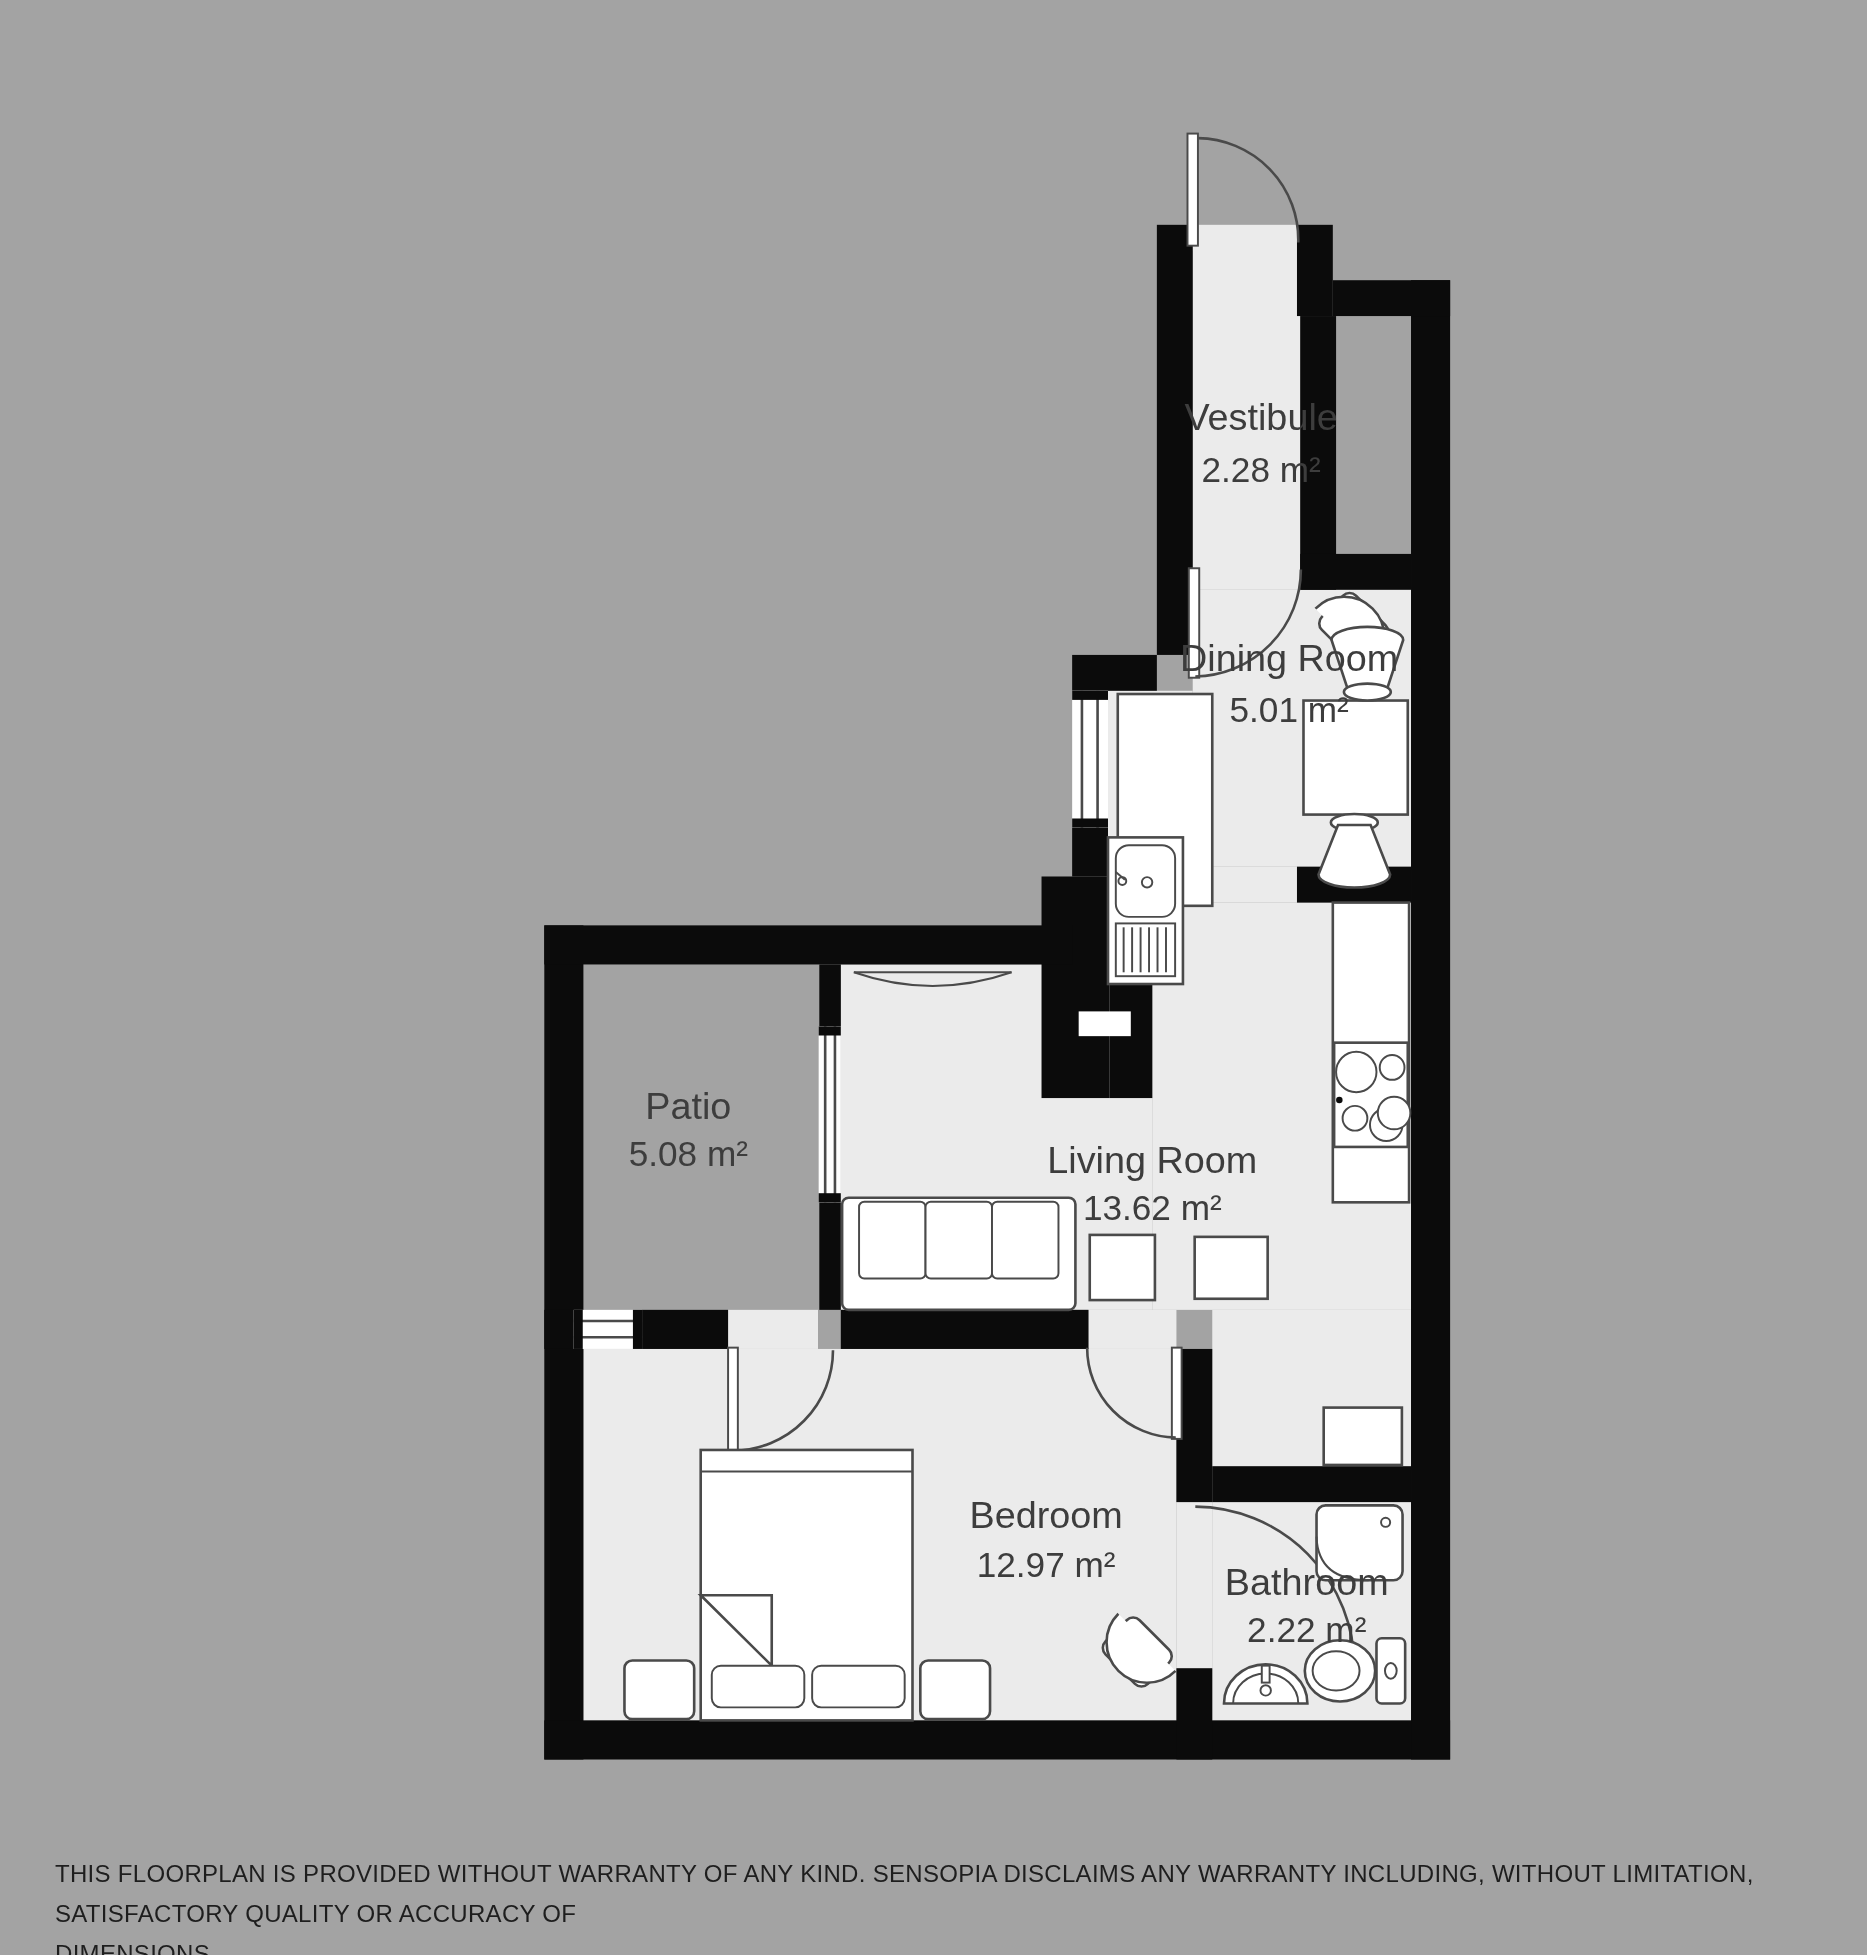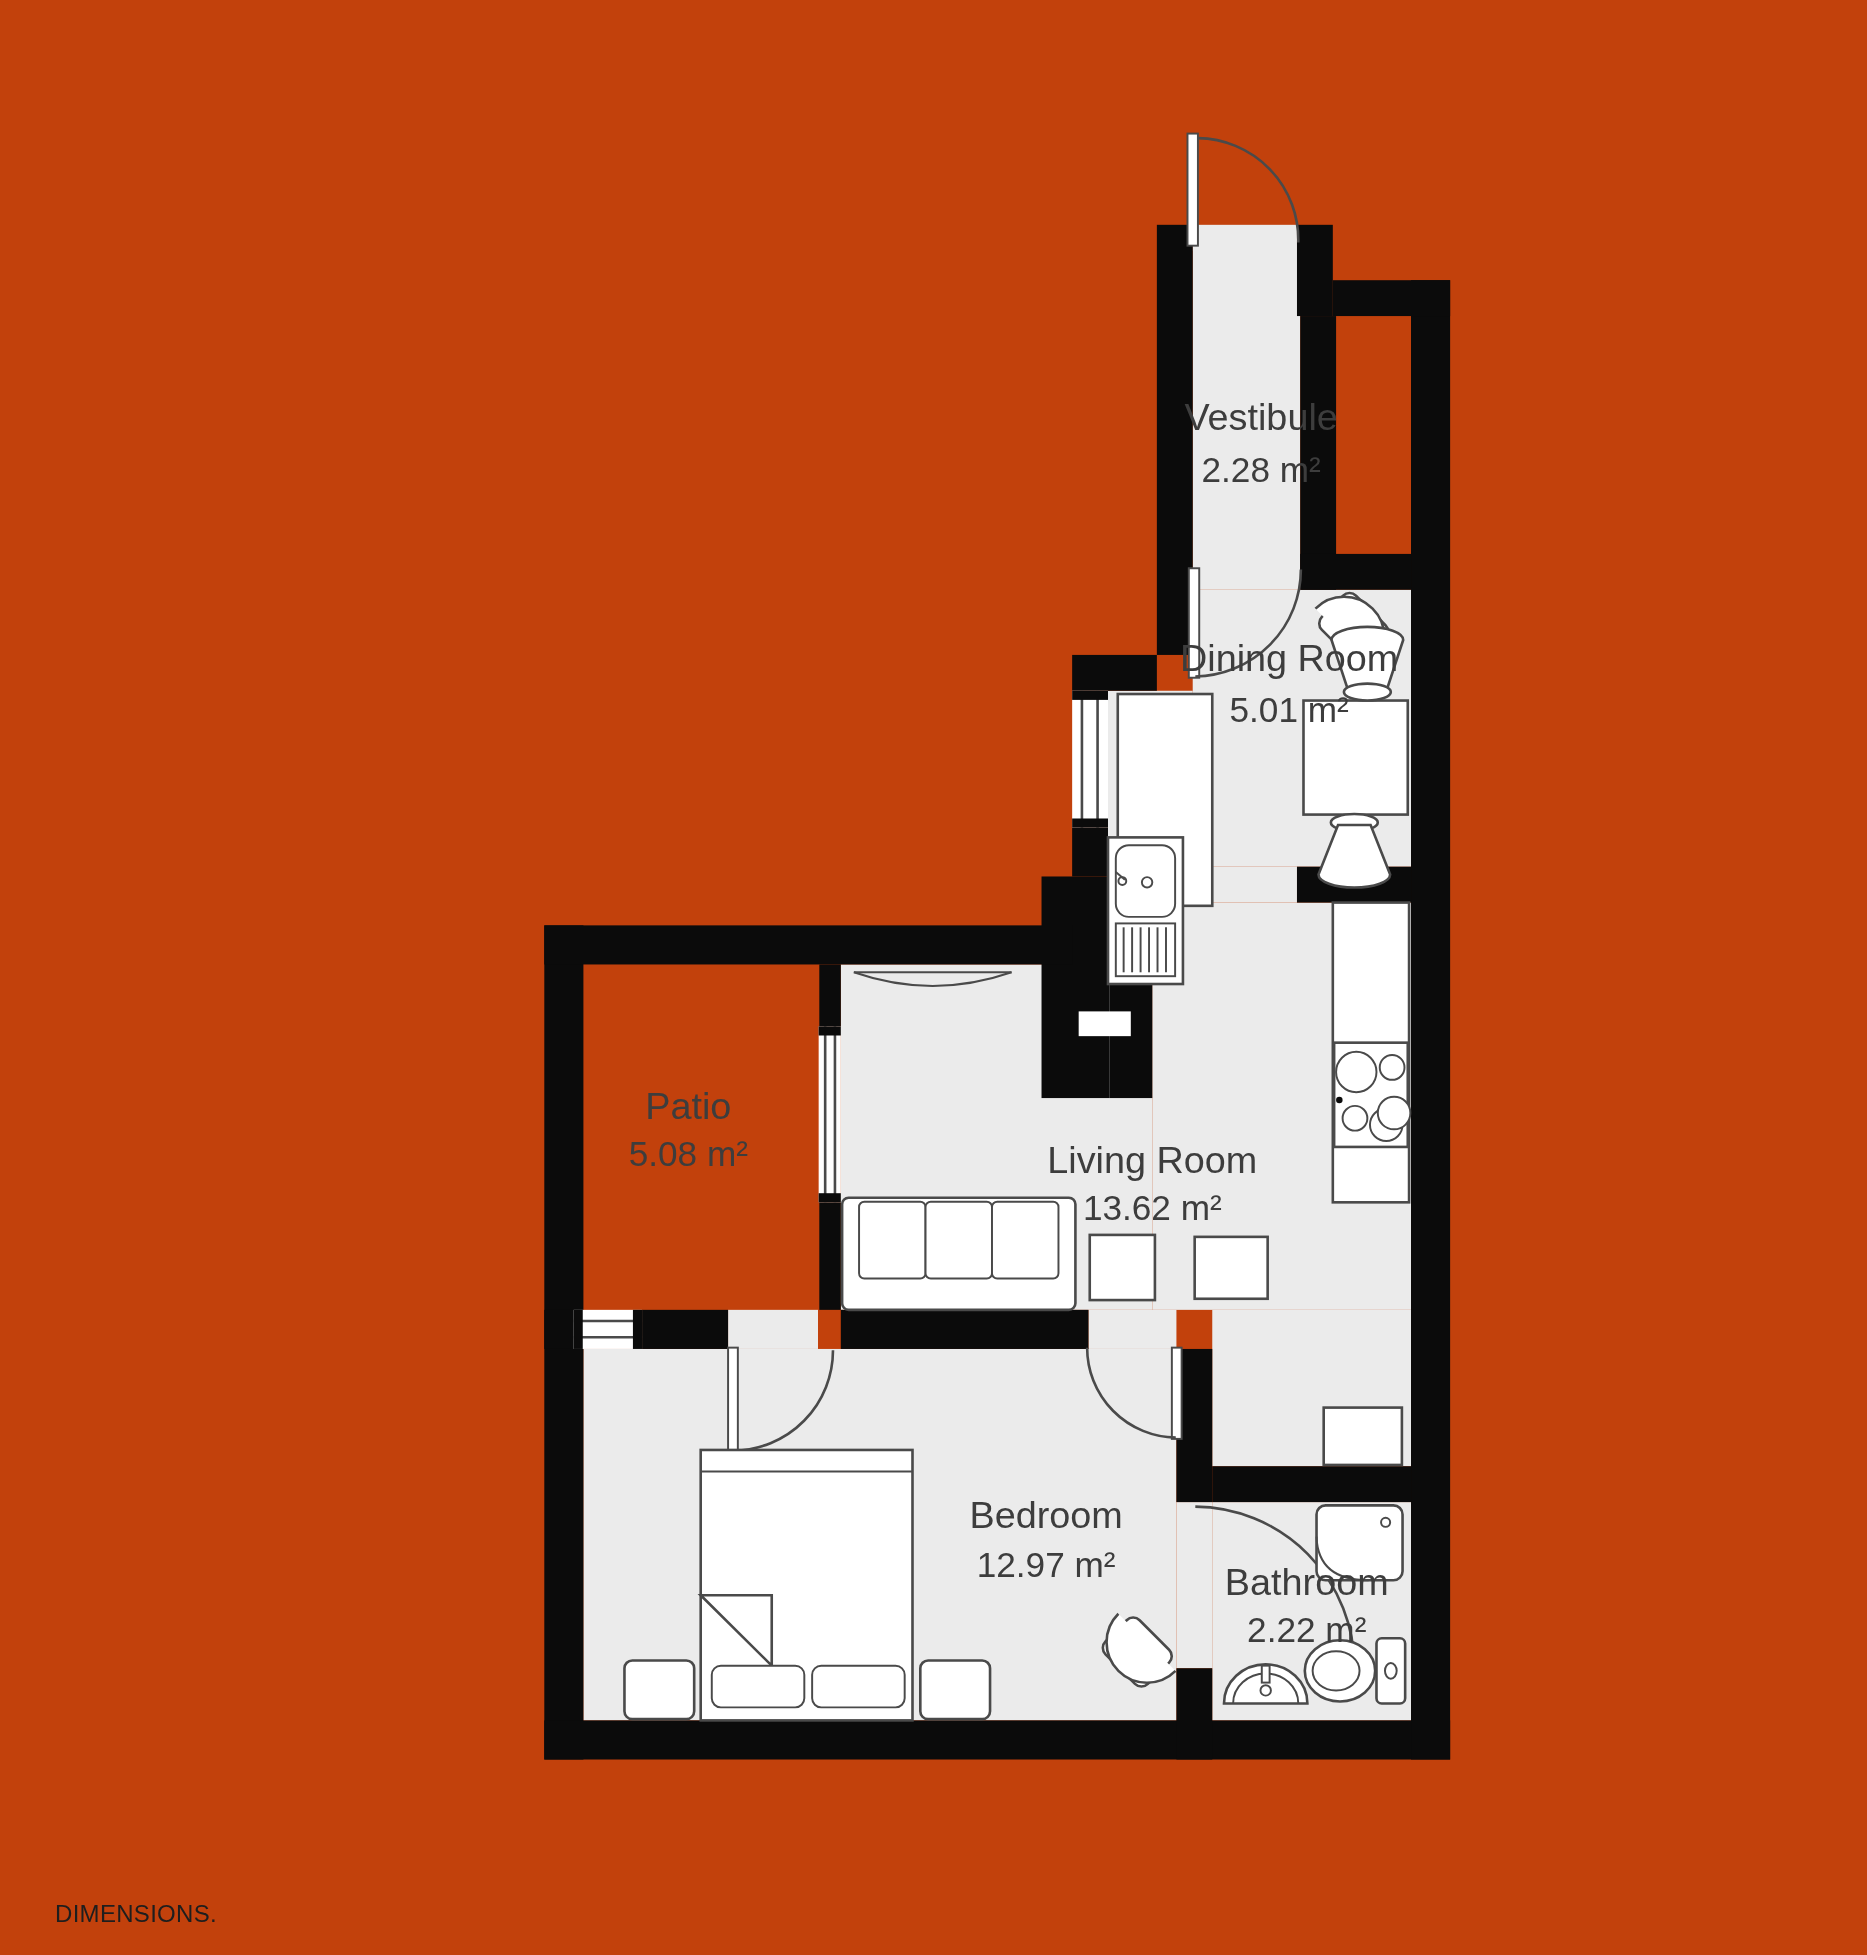--- a/index.html
+++ b/index.html
@@ -1,16 +1,16 @@
 <!DOCTYPE html>
 <html style="font-size:10.4px"><head>
 <meta charset="utf-8">
 <style>
   html,body{margin:0;padding:0;background:#fff;}
-  .page{position:relative;width:1868px;height:1955px;background:#c2410c;overflow:hidden;
+  .page{position:relative;width:1868px;height:1955px;background:#a3a3a3;overflow:hidden;
         font-family:"Liberation Sans", sans-serif;}
   .plan-svg{position:absolute;left:0;top:0;width:1868px;height:1955px;}
   .wall{fill:#0b0b0b;}
   .floor{fill:#ebebeb;}
   .winbg{fill:#ffffff;}
   .wline{stroke:#4a4a4a;stroke-width:4;fill:none;}
   .tick{fill:#0b0b0b;}
   .furn{fill:#ffffff;stroke:#4a4a4a;stroke-width:4;}
   .furn2{fill:#ffffff;stroke:#4a4a4a;stroke-width:3;}
   .thin{stroke:#4a4a4a;stroke-width:3;fill:none;}
@@ -219,17 +219,17 @@
 
     <text class="room-name" x="1605" y="2345">Bedroom</text>
     <text class="room-area" x="1605" y="2420">12.97 m²</text>
 
     <text class="room-name" x="2005" y="2448">Bathroom</text>
     <text class="room-area" x="2005" y="2520">2.22 m²</text>
   </g>
 </svg>
 
 <div class="disclaimer">
-  <br>
+  <span>THIS FLOORPLAN IS PROVIDED WITHOUT WARRANTY OF ANY KIND. SENSOPIA DISCLAIMS ANY WARRANTY INCLUDING, WITHOUT LIMITATION, SATISFACTORY QUALITY OR ACCURACY OF</span><br>
   <span>DIMENSIONS.</span>
 </div>
 </div>
 
 
 </body></html>

